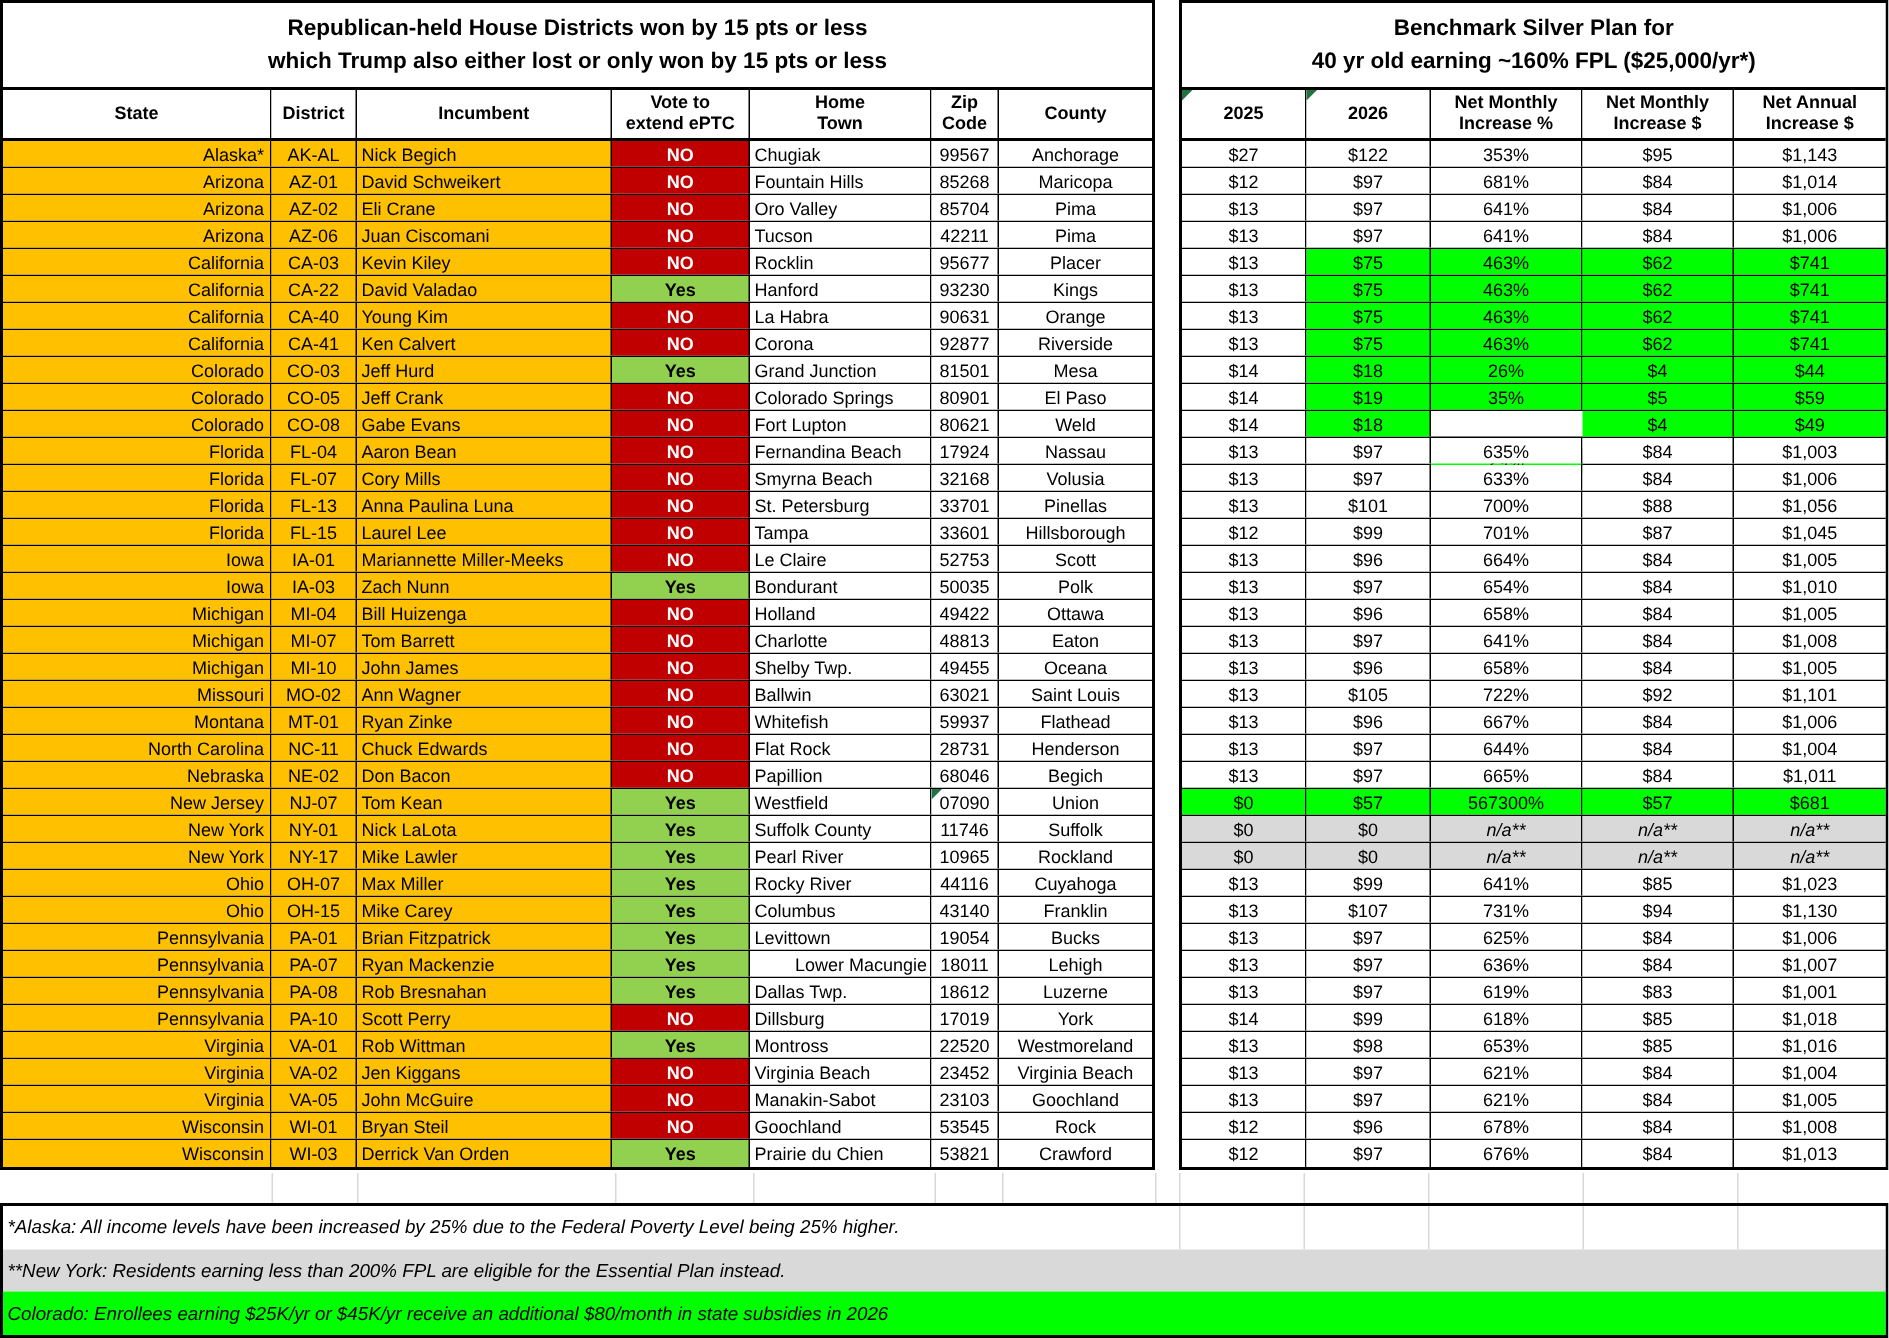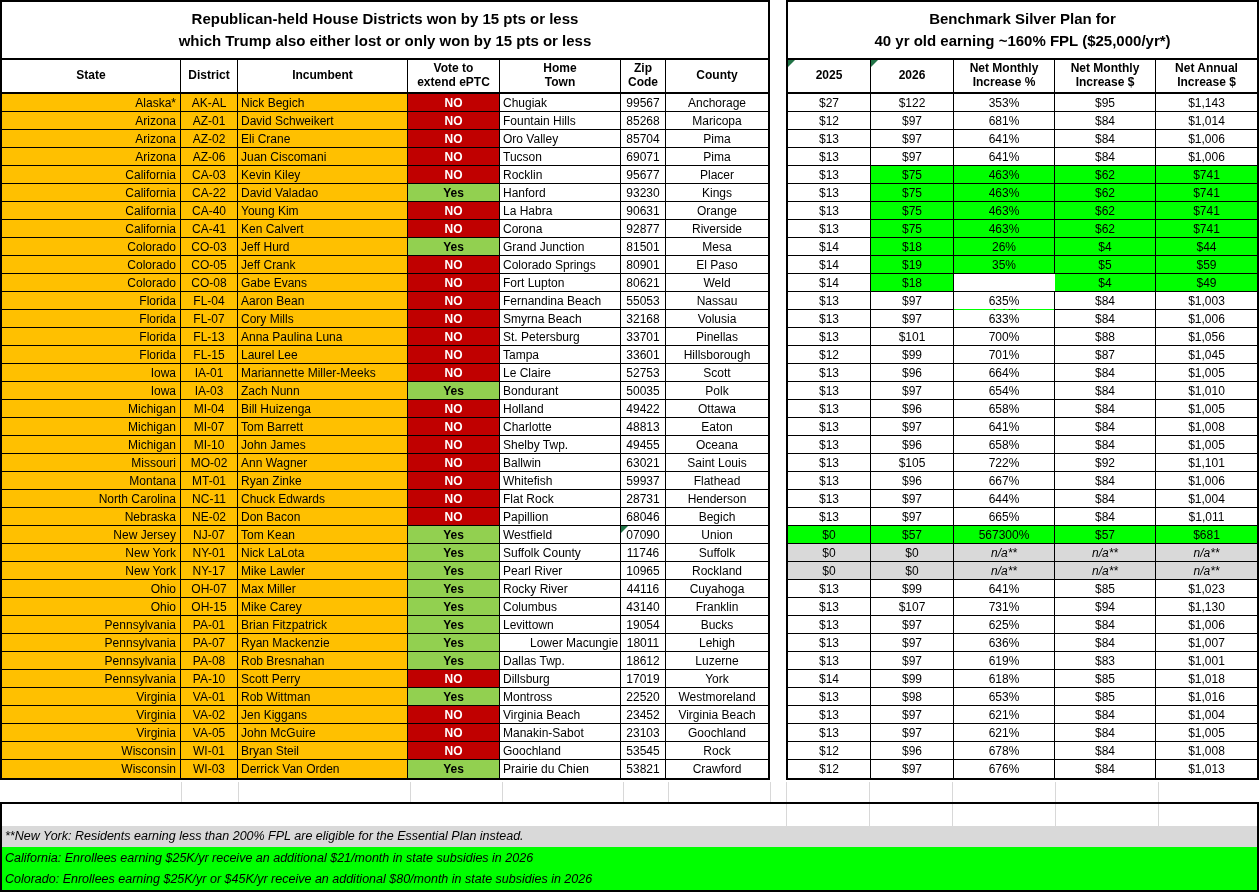--- a/index.html
+++ b/index.html
@@ -91,21 +91,21 @@
           <div class="cell al-l" style="width: 121px;">Oro Valley</div>
           <div class="cell" style="width: 45px;">85704</div>
           <div class="cell" style="width: 102px;">Pima</div>
         </div>
         <div class="trow">
           <div class="cell al-r bg-orange" style="width: 179px;">Arizona</div>
           <div class="cell bg-orange" style="width: 57px;">AZ-06</div>
           <div class="cell al-l bg-orange" style="width: 170px;">Juan Ciscomani</div>
           <div class="cell vote-no" style="width: 92px;">NO</div>
           <div class="cell al-l" style="width: 121px;">Tucson</div>
-          <div class="cell" style="width: 45px;">69071</div>
+          <div class="cell" style="width: 45px;">42211</div>
           <div class="cell" style="width: 102px;">Pima</div>
         </div>
         <div class="trow">
           <div class="cell al-r bg-orange" style="width: 179px;">California</div>
           <div class="cell bg-orange" style="width: 57px;">CA-03</div>
           <div class="cell al-l bg-orange" style="width: 170px;">Kevin Kiley</div>
           <div class="cell vote-no" style="width: 92px;">NO</div>
           <div class="cell al-l" style="width: 121px;">Rocklin</div>
           <div class="cell" style="width: 45px;">95677</div>
           <div class="cell" style="width: 102px;">Placer</div>
@@ -163,21 +163,21 @@
           <div class="cell al-l" style="width: 121px;">Fort Lupton</div>
           <div class="cell" style="width: 45px;">80621</div>
           <div class="cell" style="width: 102px;">Weld</div>
         </div>
         <div class="trow">
           <div class="cell al-r bg-orange" style="width: 179px;">Florida</div>
           <div class="cell bg-orange" style="width: 57px;">FL-04</div>
           <div class="cell al-l bg-orange" style="width: 170px;">Aaron Bean</div>
           <div class="cell vote-no" style="width: 92px;">NO</div>
           <div class="cell al-l" style="width: 121px;">Fernandina Beach</div>
-          <div class="cell" style="width: 45px;">55053</div>
+          <div class="cell" style="width: 45px;">17924</div>
           <div class="cell" style="width: 102px;">Nassau</div>
         </div>
         <div class="trow">
           <div class="cell al-r bg-orange" style="width: 179px;">Florida</div>
           <div class="cell bg-orange" style="width: 57px;">FL-07</div>
           <div class="cell al-l bg-orange" style="width: 170px;">Cory Mills</div>
           <div class="cell vote-no" style="width: 92px;">NO</div>
           <div class="cell al-l" style="width: 121px;">Smyrna Beach</div>
           <div class="cell" style="width: 45px;">32168</div>
           <div class="cell" style="width: 102px;">Volusia</div>
@@ -708,25 +708,23 @@
       <div class="gl" style="left: 1158px;"></div>
     </div>
 
   <div class="foot">
       <div class="frow" style="background: rgb(255, 255, 255);">
         <div class="gl" style="left: 784px;"></div>
         <div class="gl" style="left: 867px;"></div>
         <div class="gl" style="left: 950px;"></div>
         <div class="gl" style="left: 1053px;"></div>
         <div class="gl" style="left: 1156px;"></div>
+        <div class="">*Alaska: All income levels have been increased by 25% due to the Federal Poverty Level being 25% higher.</div>
       </div>
       <div class="frow" style="background: rgb(217, 217, 217);">
         <div class="">**New York: Residents earning less than 200% FPL are eligible for the Essential Plan instead.</div>
       </div>
       <div class="frow" style="background: rgb(0, 255, 0);">
-        <div class="">California: Enrollees earning $25K/yr receive an additional $21/month in state subsidies in 2026</div>
-      </div>
-      <div class="frow" style="background: rgb(0, 255, 0);">
         <div class="">Colorado: Enrollees earning $25K/yr or $45K/yr receive an additional $80/month in state subsidies in 2026</div>
       </div>
     </div>
 
 </div>
 
 </body></html>

